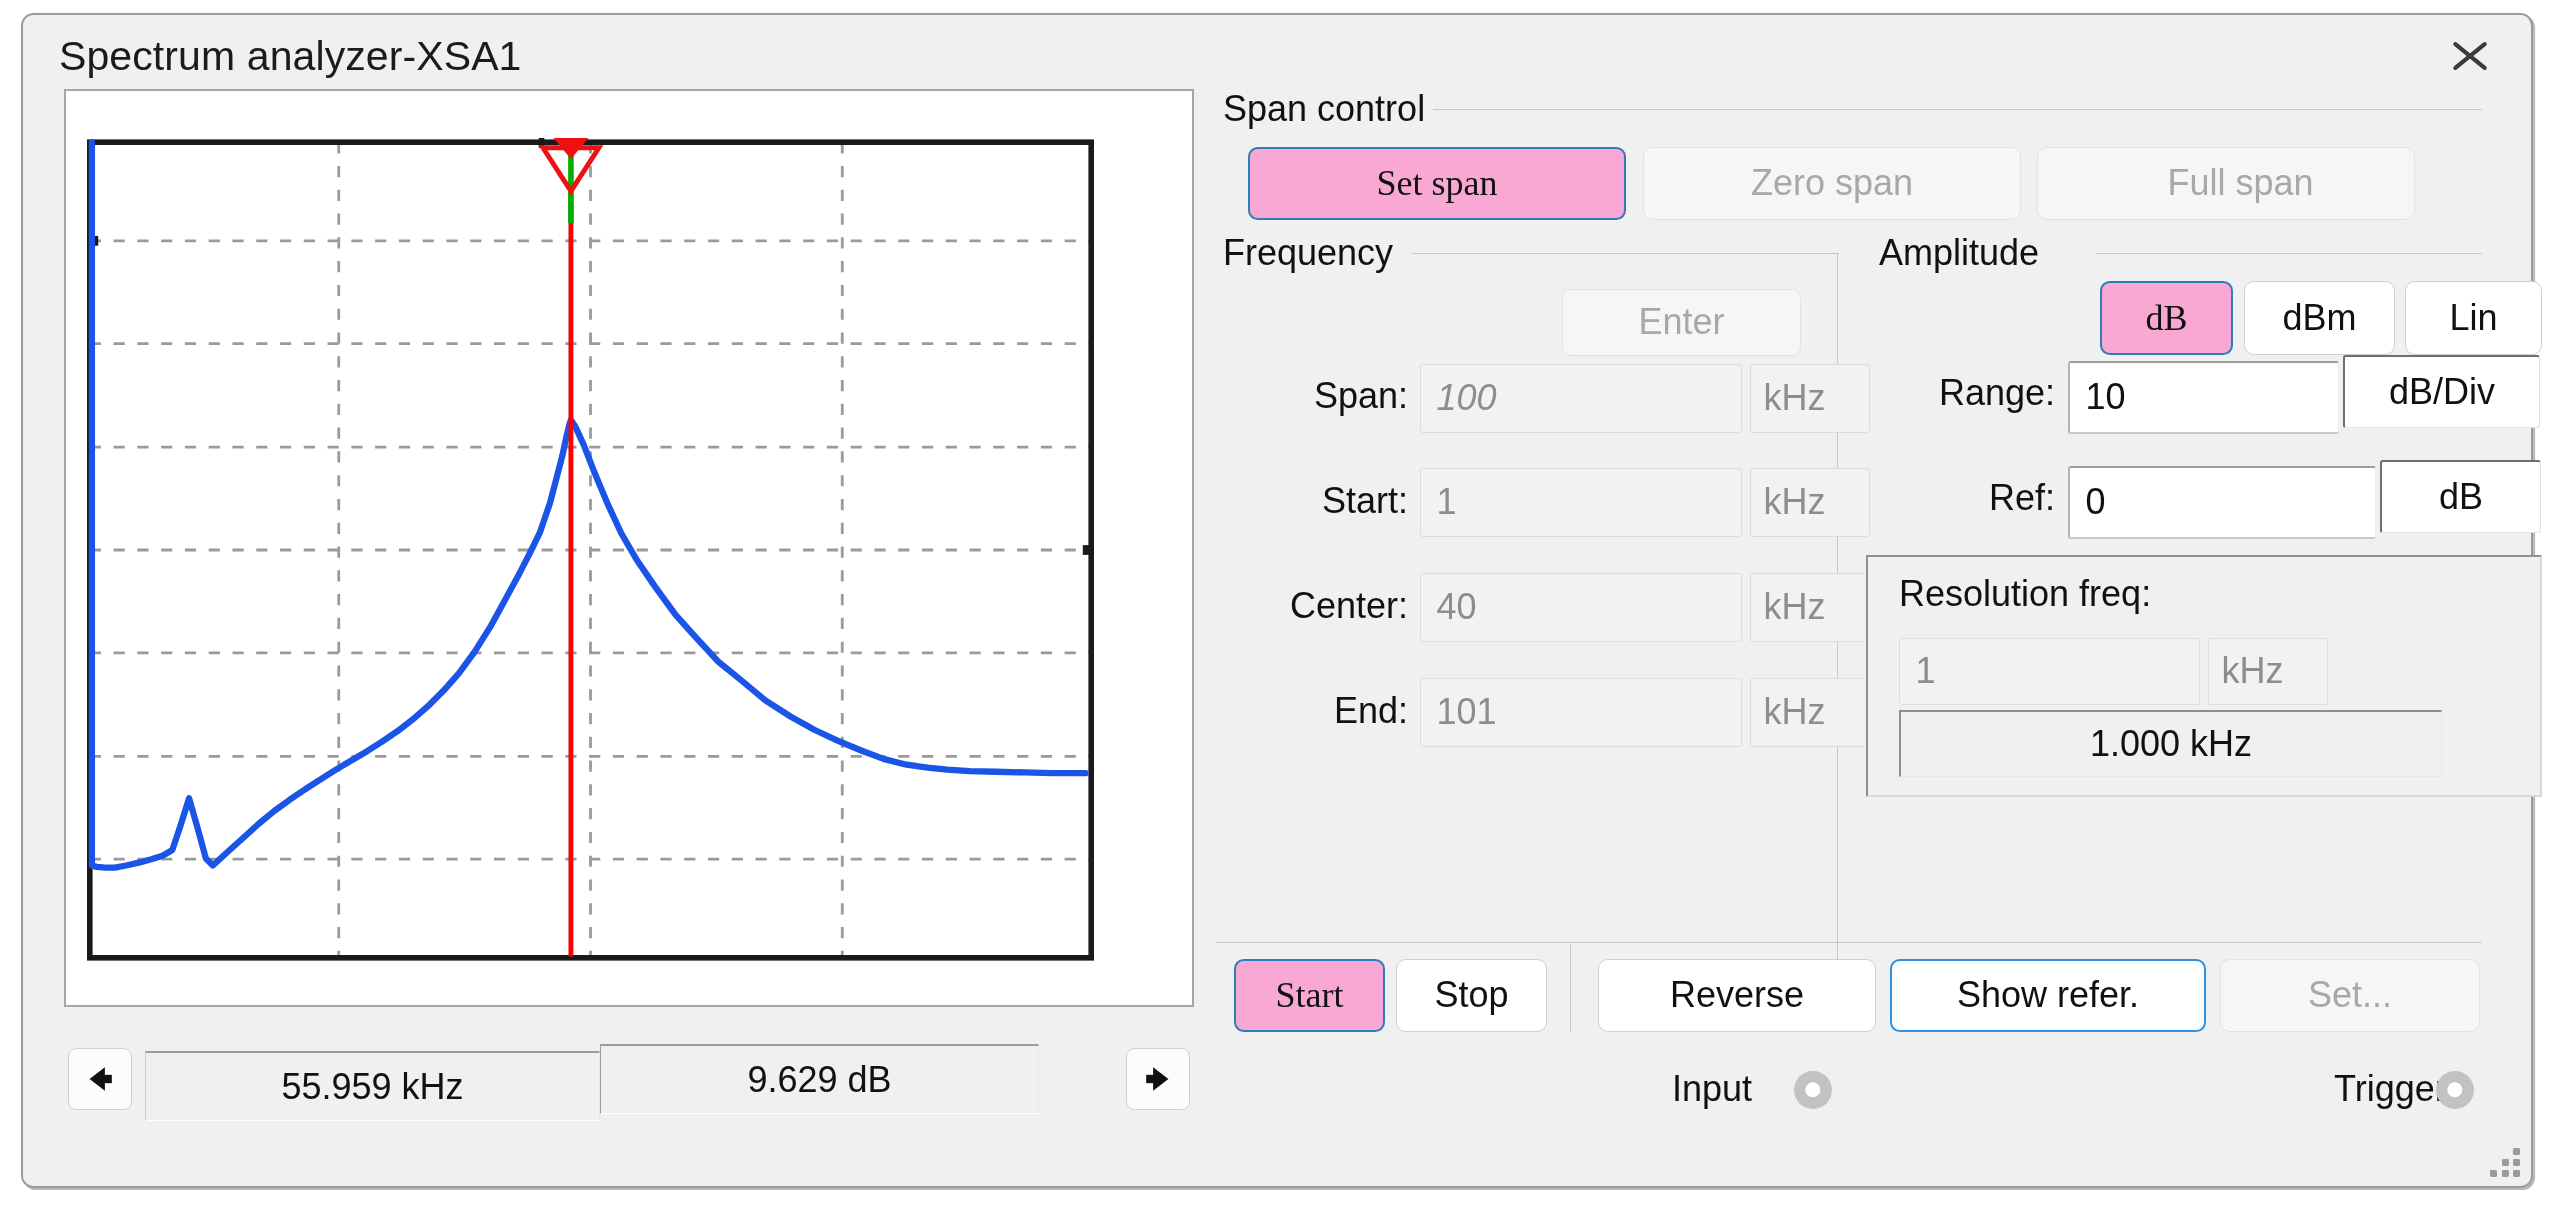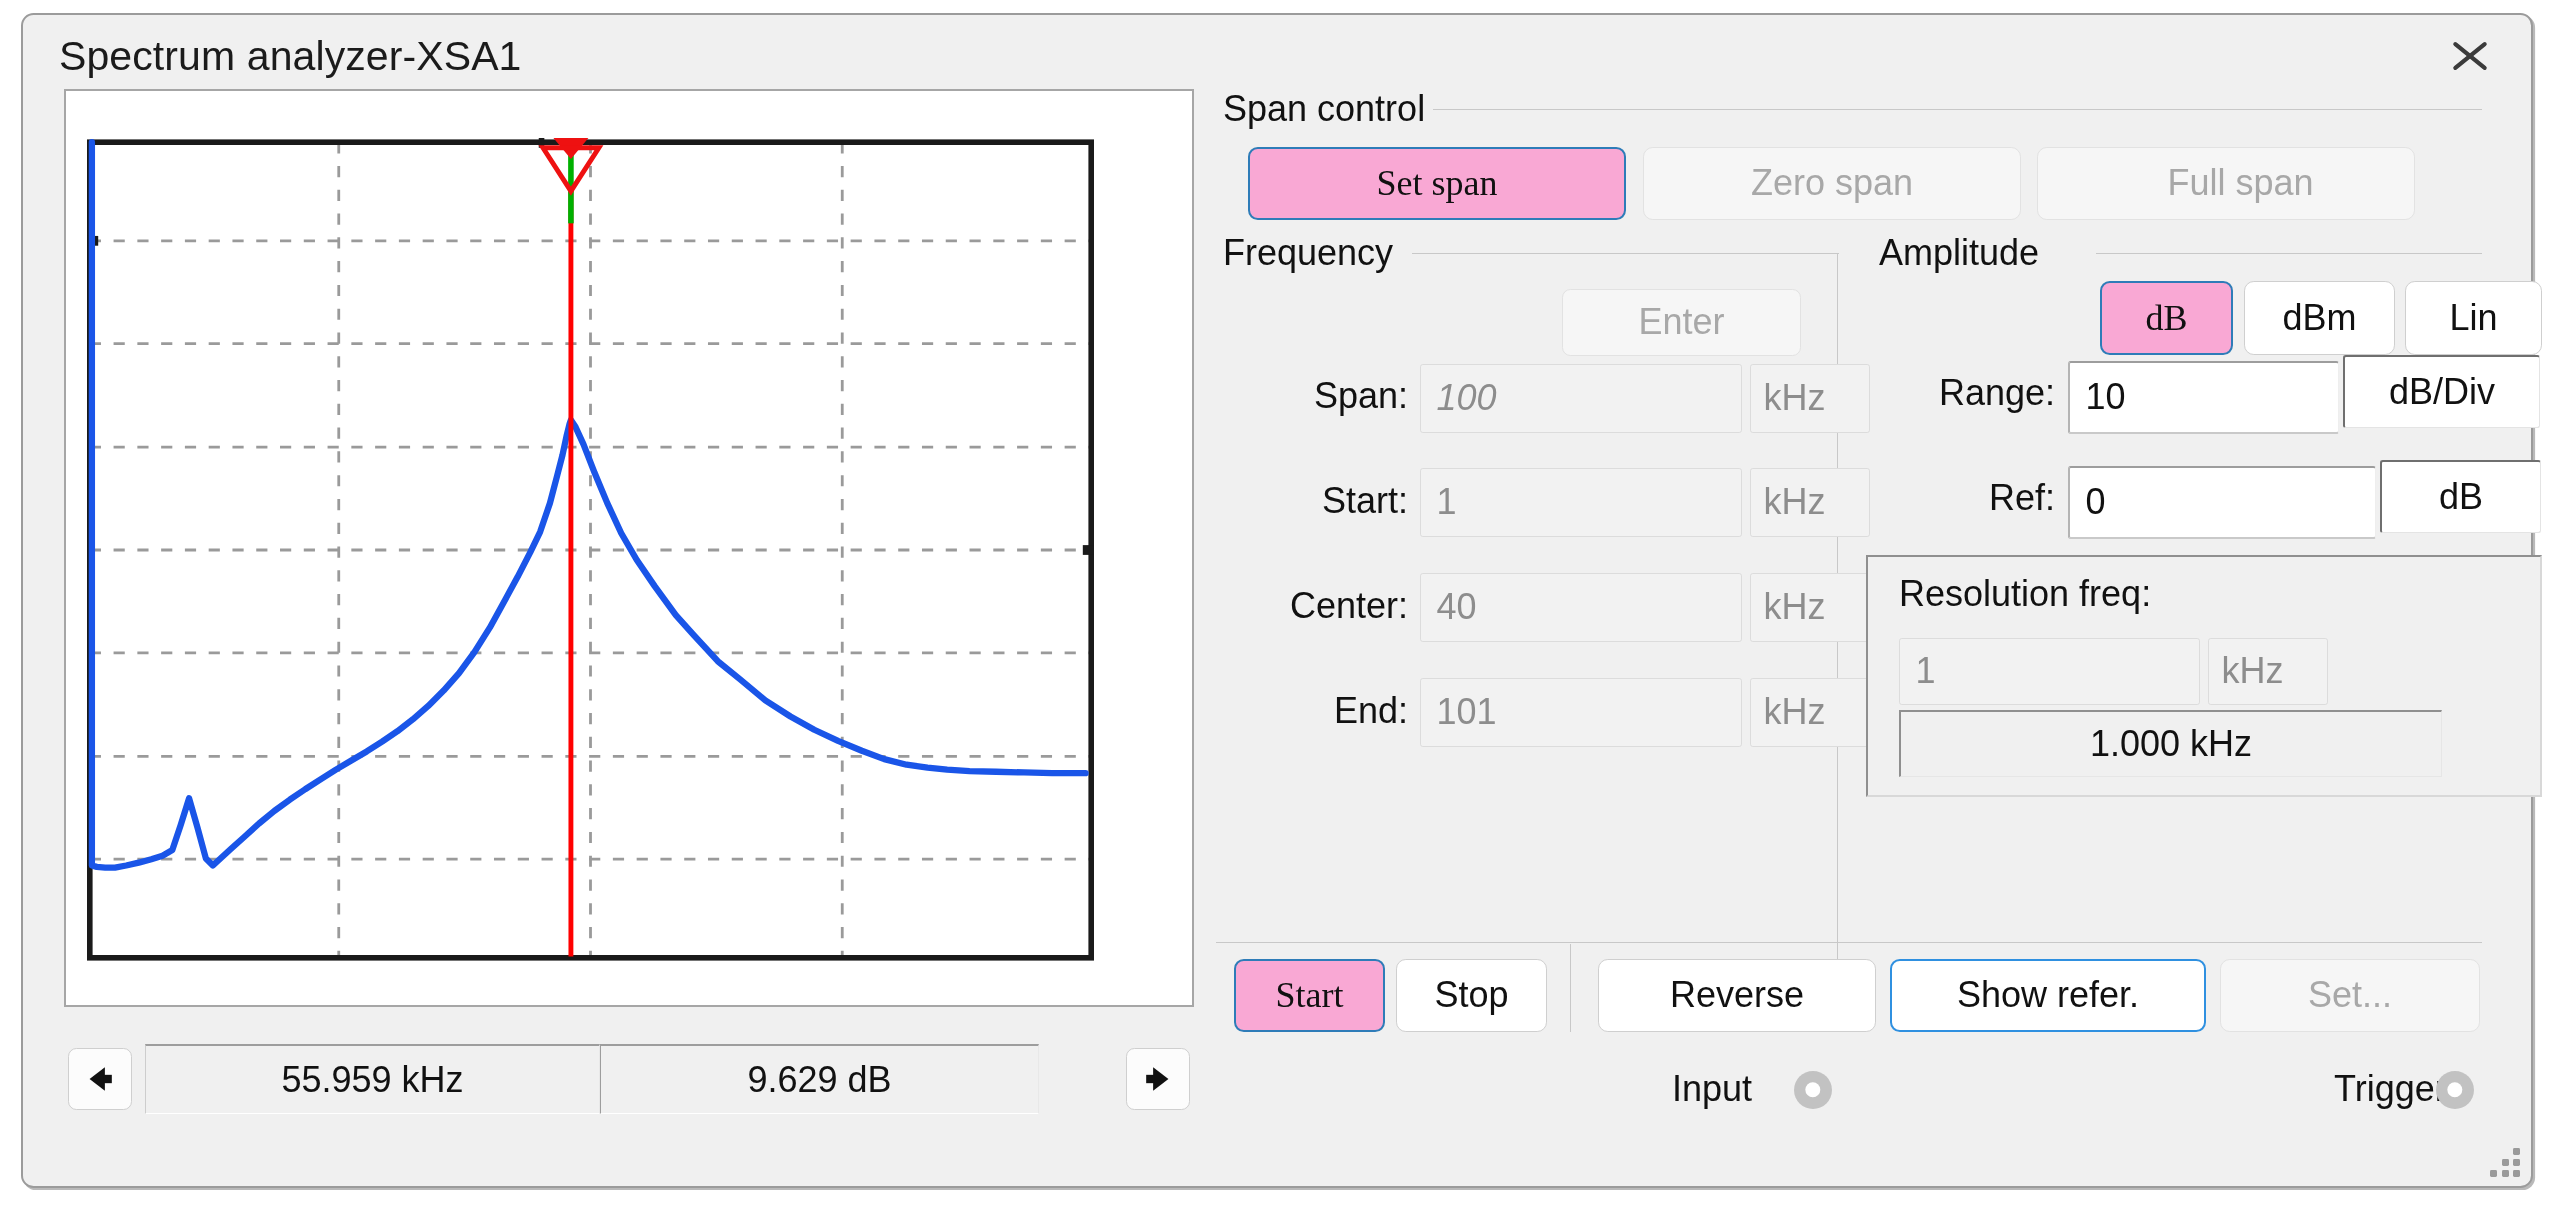--- a/index.html
+++ b/index.html
@@ -116,21 +116,21 @@
     border-left: 1.4px solid #cdcdcd;
     border-right: 1.4px solid #e8e8e8;
     border-bottom: 1.4px solid #ffffff;
     box-sizing: border-box;
     display: flex;
     align-items: center;
     justify-content: center;
     font-size: 36px;
     color: #111;
   }
-  .readout-field.freq { left: 81px;  width: 455px; }
+  .readout-field.freq { left: 81px;  width: 455px; margin-top: 7px; }
   .readout-field.ampl { left: 536px;  width: 439px; border-left:1.4px solid #9d9d9d; }
 
   
   .controls {
     position: absolute;
     left: 1193px;
     top: 73px;
     width: 1266px;
     height: 1035px;
   }

